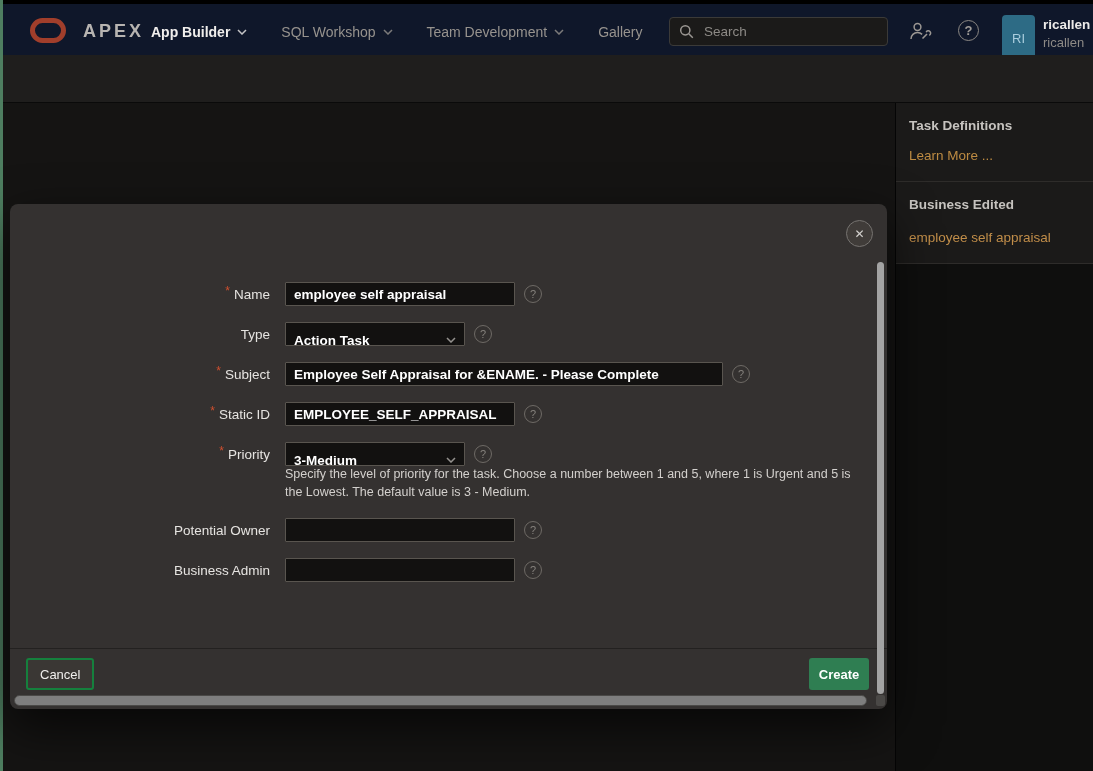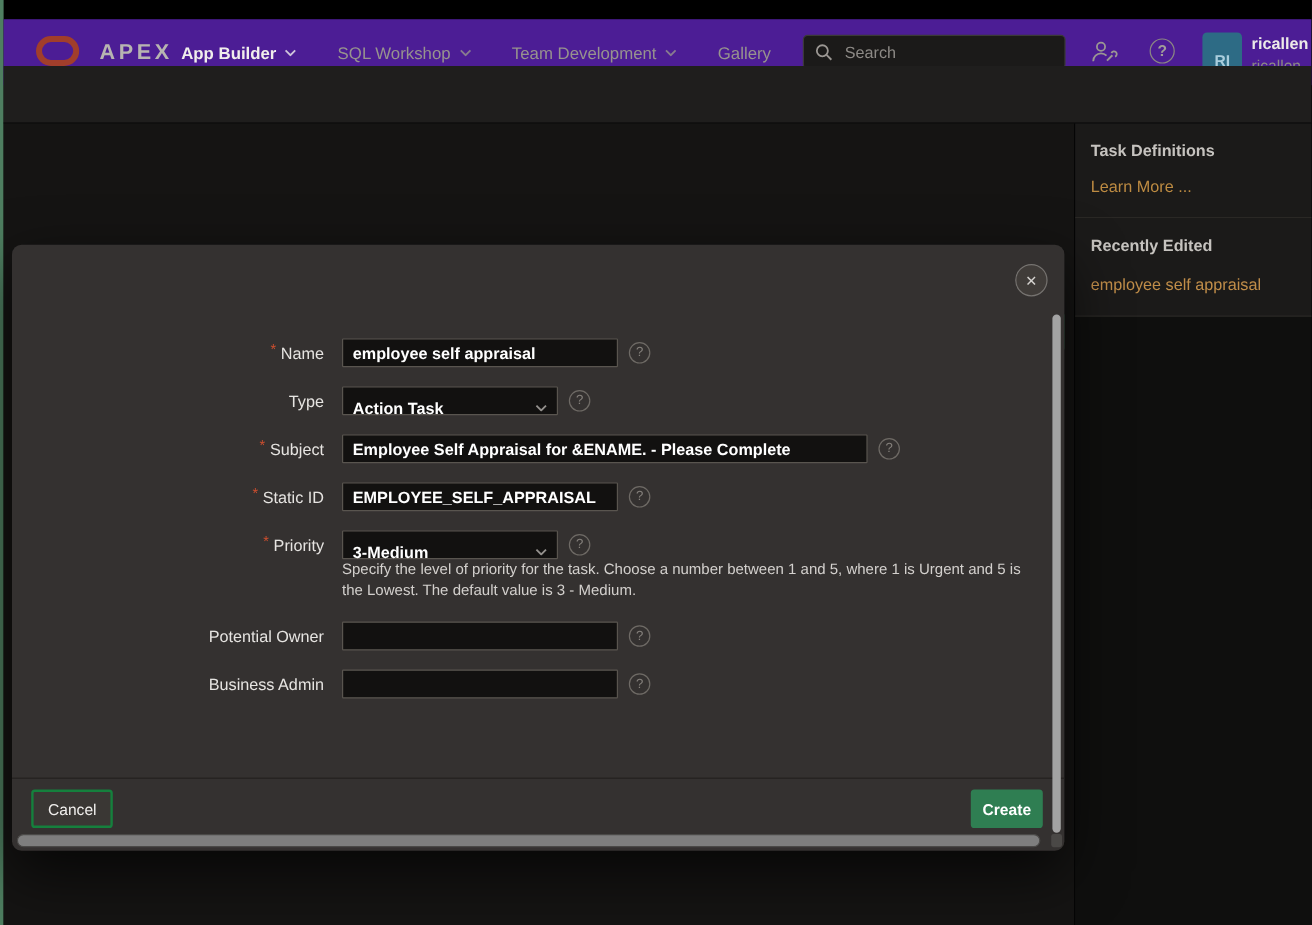--- a/index.html
+++ b/index.html
@@ -5,37 +5,37 @@
   html,body{margin:0;padding:0;background:#000;}
   body{width:1093px;height:771px;position:relative;overflow:hidden;
        font-family:"Liberation Sans",sans-serif;-webkit-font-smoothing:antialiased;}
   .abs{position:absolute;}
   svg{display:block;}
 
   
   .green-strip{left:0;top:0;width:3px;height:771px;background:#4e7e60;}
 
   
-  .header{left:3px;top:16px;width:1090px;height:55px;background:#4c1d95;}
+  .header{left:3px;top:4px;width:1090px;height:55px;background:#0f172a;}
   .o-logo{left:27px;top:14px;width:36px;height:25px;border:5px solid #a13e2b;border-radius:14px;box-sizing:border-box;}
   .brand{left:80px;top:17px;font-size:18px;font-weight:700;letter-spacing:3px;color:#b7b4b1;}
   .hnav{left:148px;top:0;height:55px;display:flex;align-items:center;gap:34px;}
   .hnav-item{display:flex;align-items:center;gap:7px;font-size:14px;color:#97938e;cursor:default;}
   .hnav-item.active{color:#f0eeec;font-weight:700;}
   .chev{color:inherit;opacity:.8;}
   .hsearch{left:666px;top:13px;width:219px;height:29px;background:#1b1a19;border:1px solid #3b3a38;
            border-radius:4px;display:flex;align-items:center;padding:0 9px;gap:8px;box-sizing:border-box;}
   .hsearch input{flex:1;background:transparent;border:0;outline:0;color:#cfccc8;font-size:13.5px;font-family:inherit;}
   .hsearch input::placeholder{color:#8d8a86;}
   .icon-gray{color:#9b9793;}
   .wrench-person{left:905px;top:17px;}
   .help-circ{left:955px;top:16px;width:21px;height:21px;border:1.5px solid #8b8783;border-radius:50%;
              color:#a19d99;font-size:13px;font-weight:700;display:flex;align-items:center;justify-content:center;box-sizing:border-box;}
   .avatar{left:999px;top:11px;width:33px;height:46px;border-radius:4px;background:#2d6b85;color:#a9cddd;
-          font-size:13px;font-weight:700;display:flex;align-items:center;justify-content:center;}
+          font-size:13px;font-weight:400;display:flex;align-items:center;justify-content:center;}
   .uname{left:1040px;top:13px;font-size:13.5px;font-weight:700;color:#eceae8;}
   .ulogin{left:1040px;top:31px;font-size:13px;color:#8d8a86;}
 
   
   .crumbbar{left:3px;top:55px;width:1090px;height:48px;background:#1f1e1d;border-bottom:1px solid #0a0a0a;box-sizing:border-box;}
   .up-arrow{left:23px;top:69px;font-size:16px;color:#908d89;}
   .app-tile{left:47px;top:63px;width:33px;height:33px;background:#a65b2e;border-radius:6px;
             display:flex;align-items:center;justify-content:center;}
   .crumbs{left:95px;top:72px;display:flex;align-items:center;font-size:13.5px;color:#b3b0ac;}
   .crumb-sep{color:#5c5a57;margin:0 11px;font-size:14px;}
@@ -261,21 +261,21 @@
 
   <div class="abs ghost"></div>
 </div>
 
 <div class="abs sidebar">
   <div class="side-sec">
     <div class="side-h">Task Definitions</div>
     <div class="side-link">Learn More ...</div>
   </div>
   <div class="side-sec">
-    <div class="side-h">Recently Edited</div>
+    <div class="side-h">Business Edited</div>
     <div class="side-item">employee self appraisal</div>
   </div>
   <div class="side-rest"></div>
 </div>
 
 <div class="abs modal">
   <div class="abs m-close">✕</div>
 
   <div class="abs m-row" style="top:78px;">
     <span class="m-label req">Name</span>

